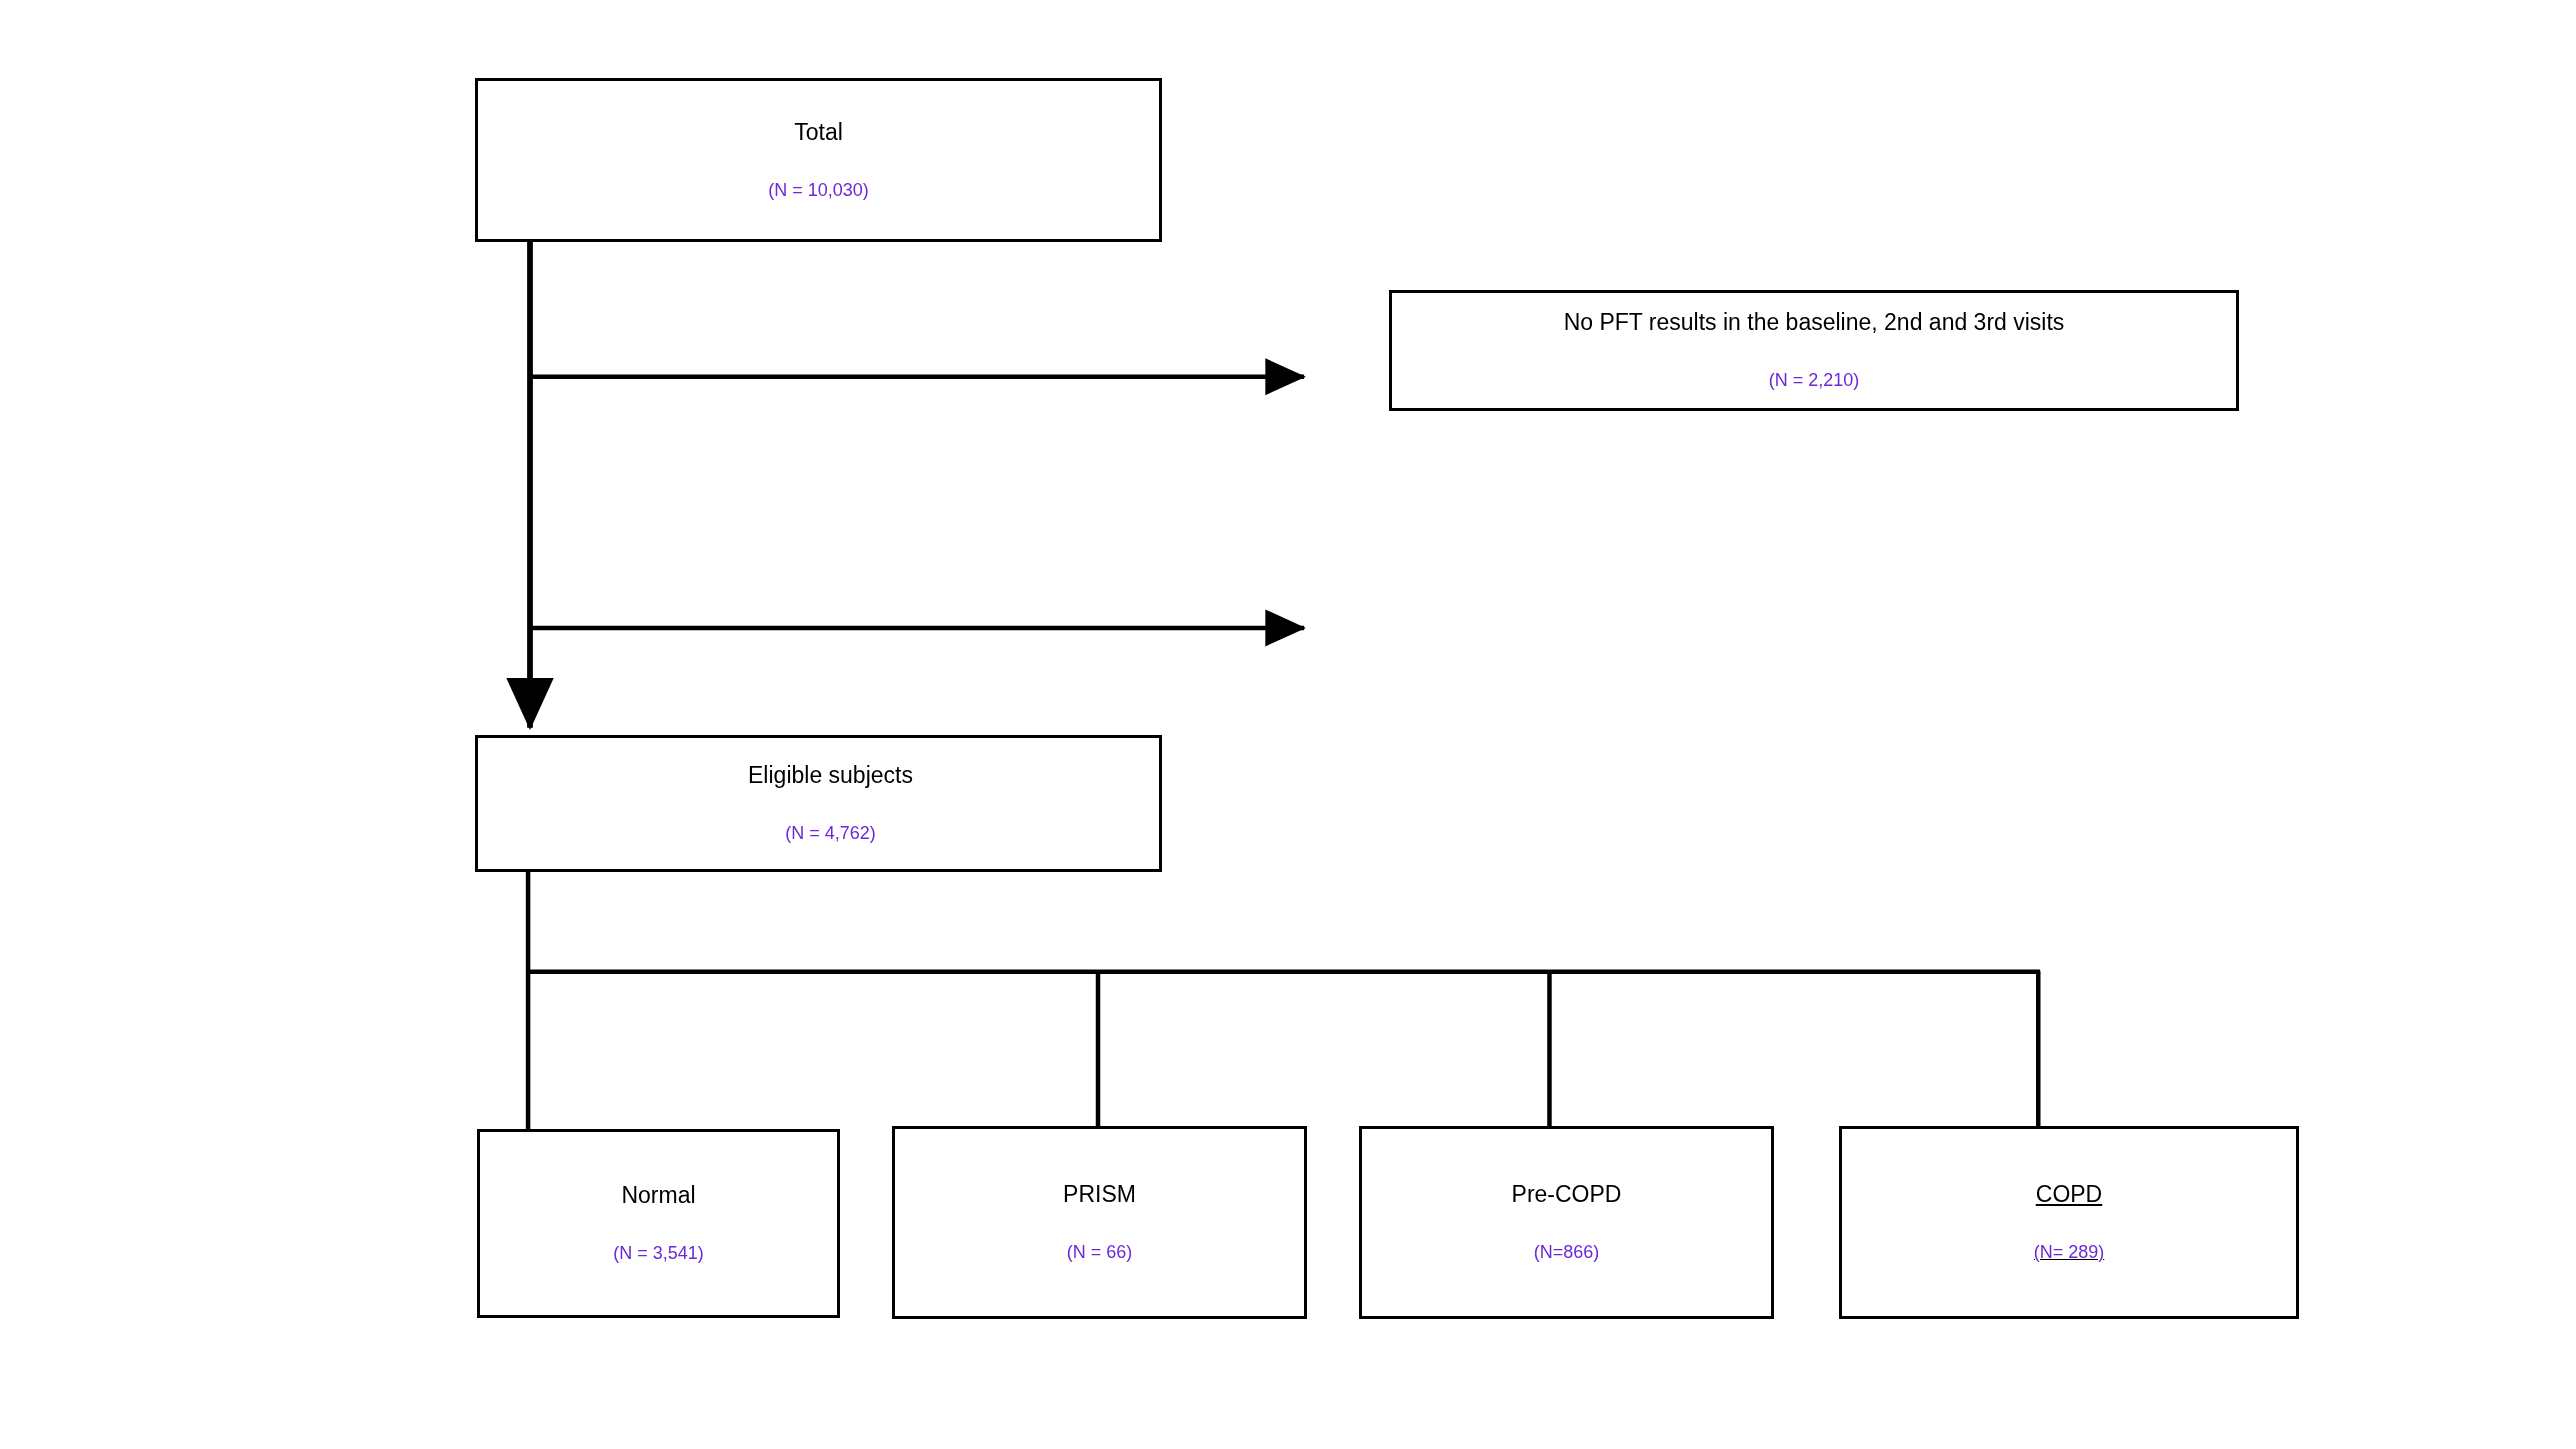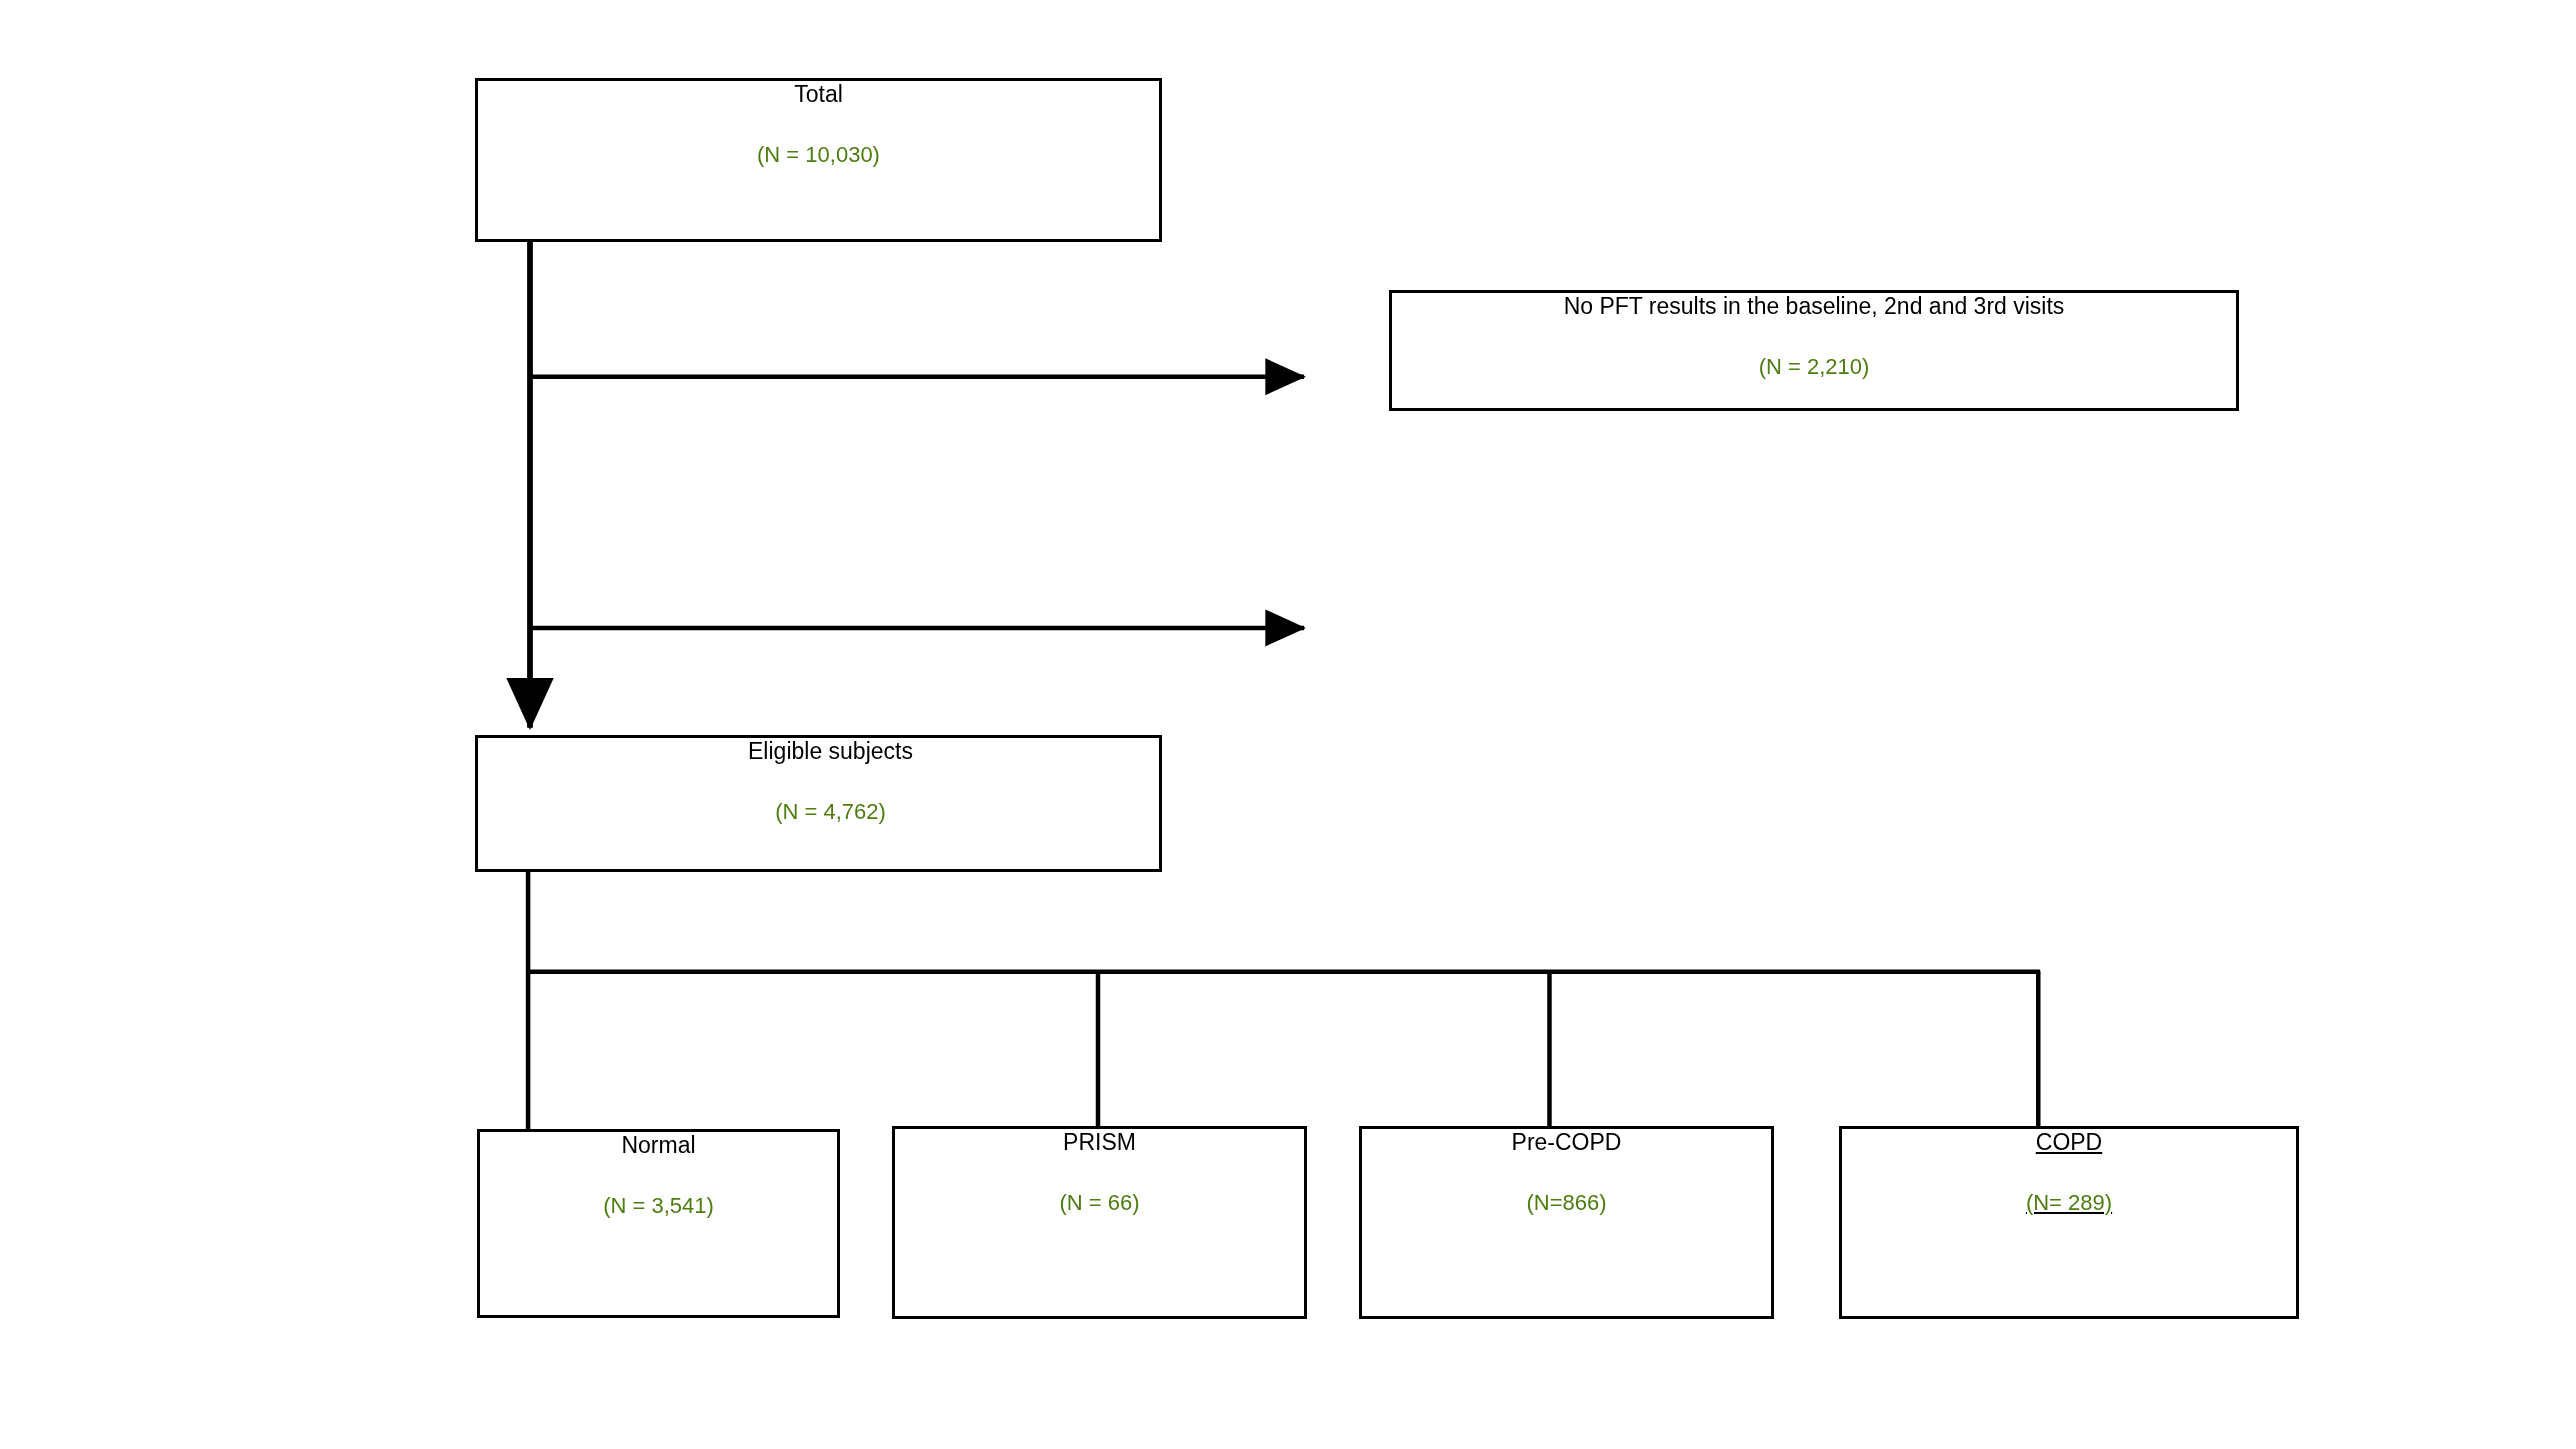--- a/index.html
+++ b/index.html
@@ -25,32 +25,33 @@
     pointer-events: none;
   }
   .node {
     position: absolute;
     box-sizing: border-box;
     background: #ffffff;
     border: 3.9px solid #000000;
     display: flex;
     flex-direction: column;
     align-items: center;
+    justify-content: center;
     text-align: center;
   }
   .node .title {
     font-size: 23px;
     line-height: 1.2;
     color: #000000;
     white-space: nowrap;
   }
   .node .count {
-    font-size: 22px;
+    font-size: 18px;
     line-height: 1.2;
-    color: #4d7c0f;
+    color: #6d28d9;
     margin-top: 33px;
     white-space: nowrap;
   }
 
   
   #node-total        { left: 475px;  top: 78px;  width: 687px; height: 164px; }
   #node-excl-pft     { left: 1389px; top: 290px;  width: 850px; height: 121px; }
   #node-excl-symptom { left: 1311px; top: 541px;  width: 850px; height: 155px; }
   #node-eligible     { left: 475px;  top: 735px; width: 687px; height: 137px; padding-left: 24px; }
 

